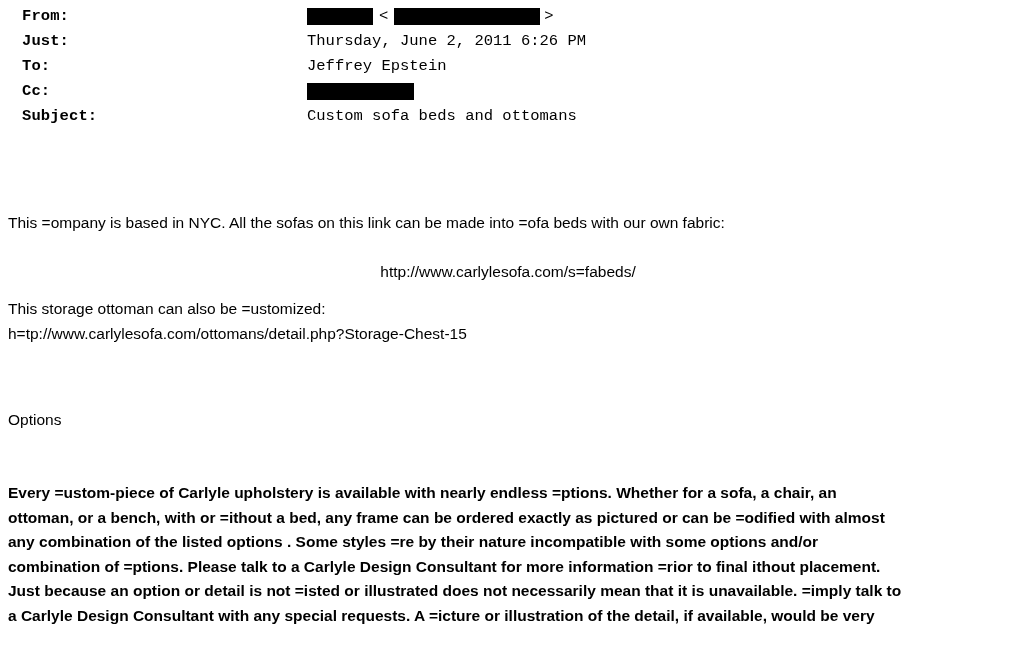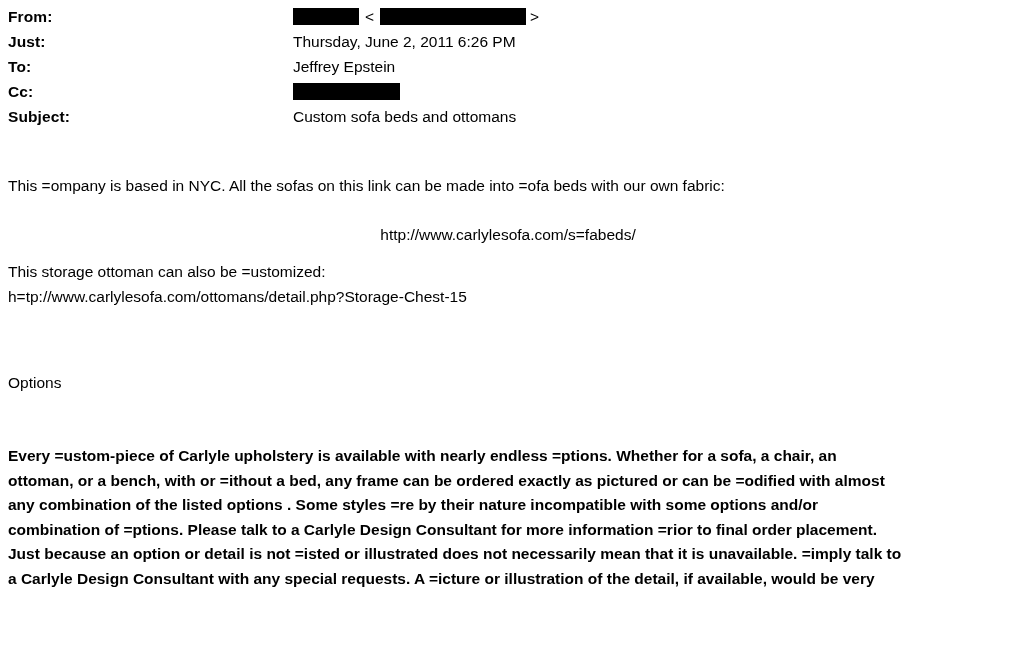--- a/index.html
+++ b/index.html
@@ -19,22 +19,23 @@
     width: 1024px;
     height: 663px;
     padding: 0;
     box-sizing: border-box;
   }
 
   
   .headers {
     position: absolute;
     top: 4px;
-    left: 8px;
+    left: 22px;
     width: 1000px;
+    font-family: Liberation Mono, monospace;
   }
   .hrow {
     display: flex;
     align-items: flex-start;
     height: 25px;
     line-height: 25px;
   }
   .hlabel {
     width: 285px;
     flex: 0 0 285px;
@@ -66,20 +67,21 @@
   }
   .anglesep.right { padding: 0 0 0 4px; }
 
   
   .body-text {
     position: absolute;
     left: 8px;
     width: 1000px;
     font-size: 15.5px;
     line-height: 24.5px;
+    margin-top: 37px;
   }
   .p1 { top: 174px; }
   .p2 { top: 223px; text-align: center; }
   .p3 { top: 260px; }
   .p4 { top: 371px; }
   .p5 { top: 444px; width: 1000px; font-weight: bold; }
 
   .p5 p {
     margin: 0;
     line-height: 24.6px;
@@ -135,18 +137,18 @@
     <div class="nowrapline">This storage ottoman can also be =ustomized:</div>
     <div class="nowrapline">h=tp://www.carlylesofa.com/ottomans/detail.php?Storage-Chest-15</div>
   </div>
 
   <div class="body-text p4">Options</div>
 
   <div class="body-text p5">
     <p class="nowrapline">Every =ustom-piece of Carlyle upholstery is available with nearly endless =ptions. Whether for a sofa, a chair, an</p>
     <p class="nowrapline">ottoman, or a bench, with or =ithout a bed, any frame can be ordered exactly as pictured or can be =odified with almost</p>
     <p class="nowrapline">any combination of the listed options . Some styles =re by their nature incompatible with some options and/or</p>
-    <p class="nowrapline">combination of =ptions. Please talk to a Carlyle Design Consultant for more information =rior to final order placement.</p>
+    <p class="nowrapline">combination of =ptions. Please talk to a Carlyle Design Consultant for more information =rior to final ithout placement.</p>
     <p class="nowrapline">Just because an option or detail is not =isted or illustrated does not necessarily mean that it is unavailable. =imply talk to</p>
     <p class="nowrapline">a Carlyle Design Consultant with any special requests. A =icture or illustration of the detail, if available, would be very</p>
   </div>
 
 </div>
 
 </body></html>

